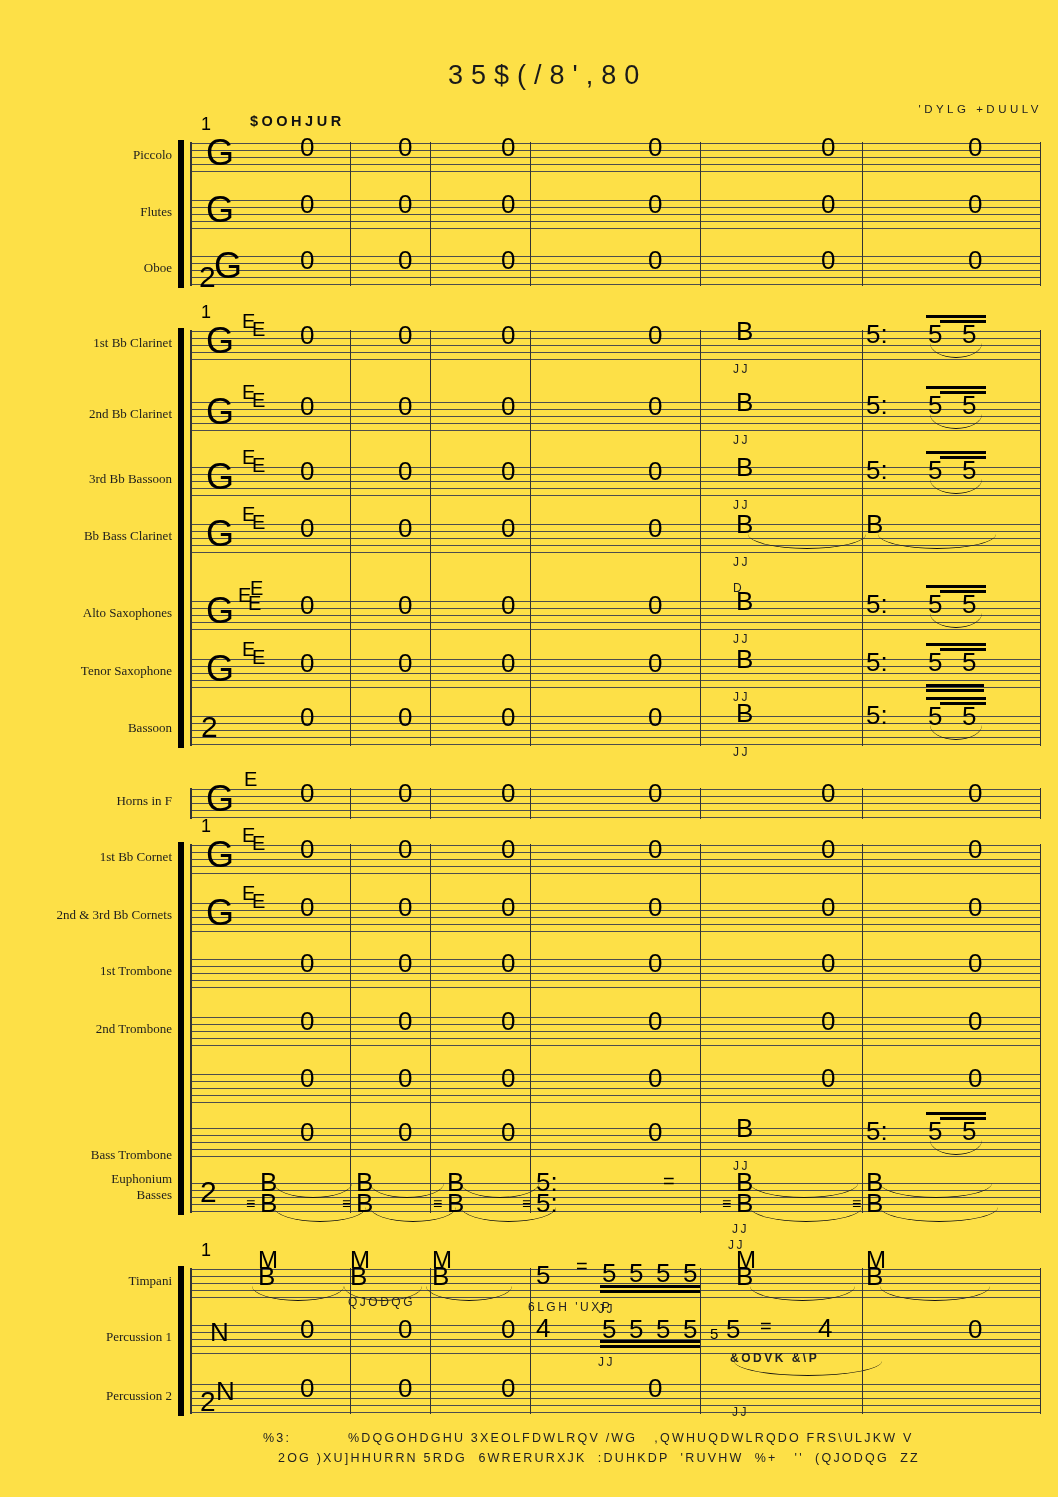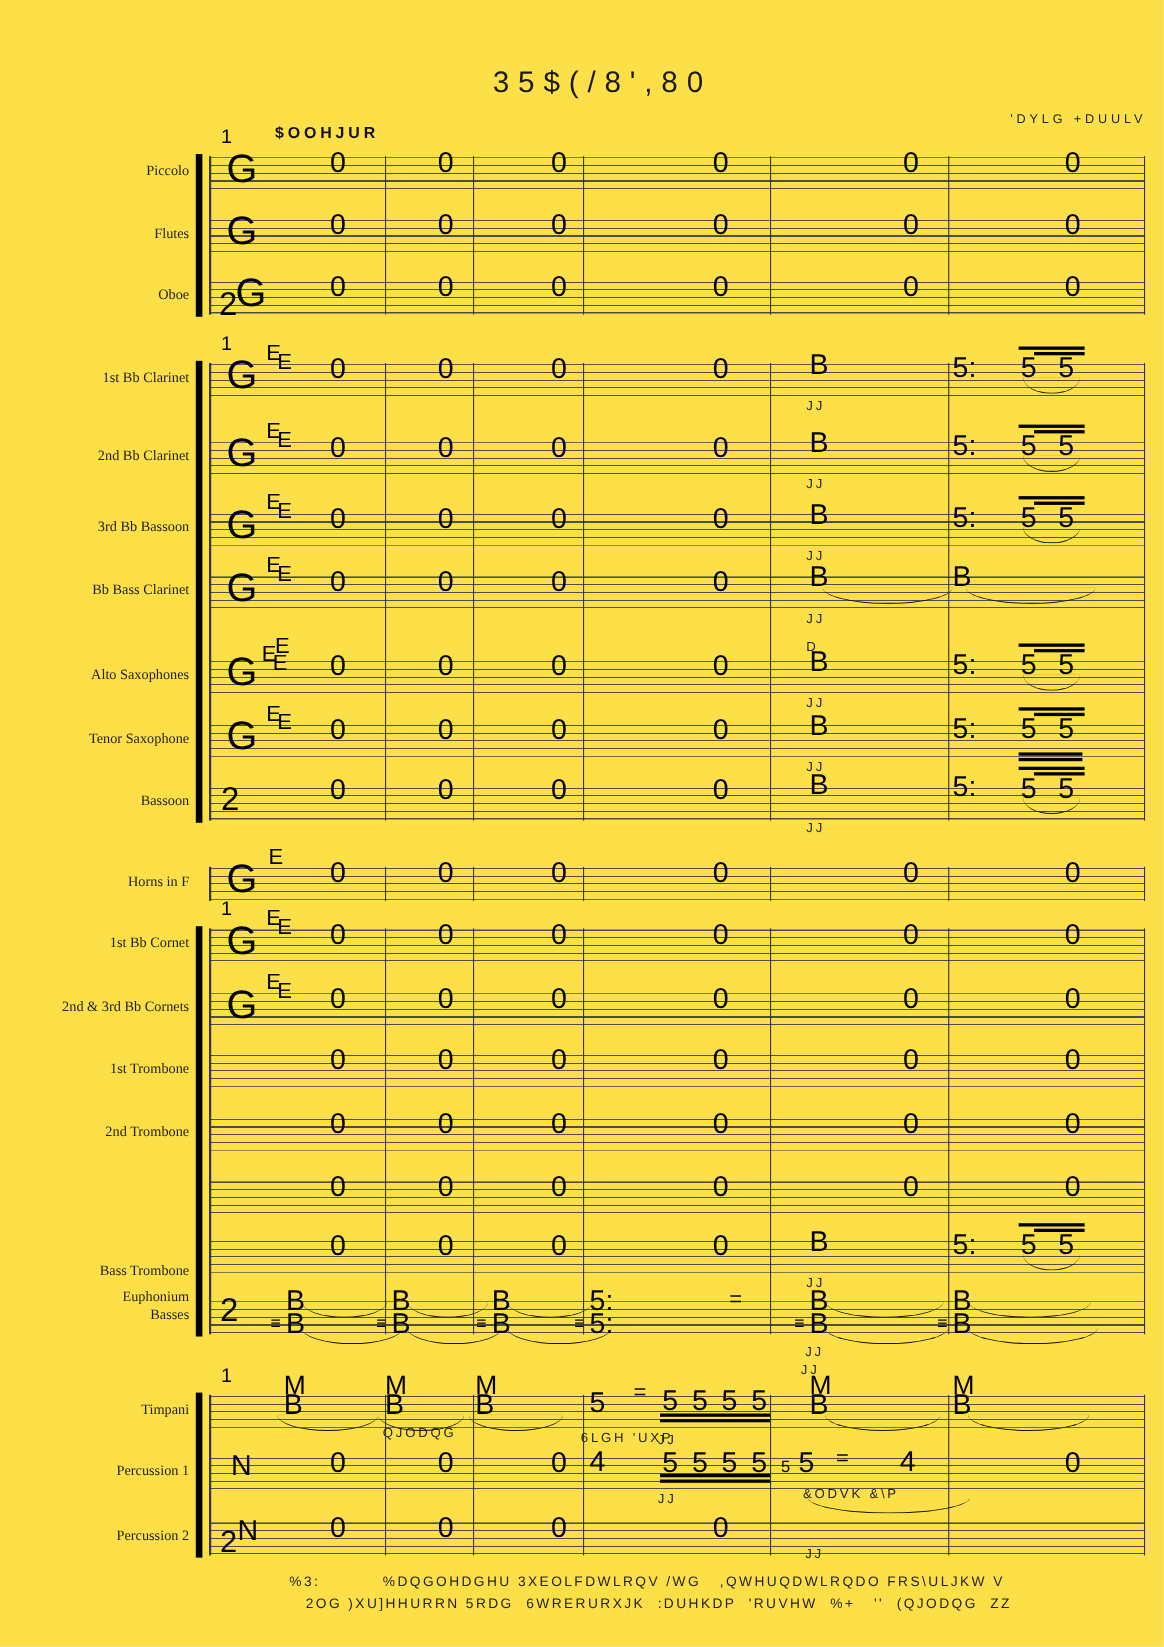--- a/index.html
+++ b/index.html
@@ -322,21 +322,21 @@
       <div class="g" style="left: 629px; top: 1316px; font-size: 26px;">5</div>
       <div class="g" style="left: 656px; top: 1316px; font-size: 26px;">5</div>
       <div class="g" style="left: 683px; top: 1316px; font-size: 26px;">5</div>
       <div class="beam" style="left: 600px; top: 1340px; width: 100px;"></div>
       <div class="beam" style="left: 600px; top: 1345px; width: 100px;"></div>
       <div class="tx" style="left: 598px; top: 1356px;">JJ</div>
       <div class="g" style="left: 710px; top: 1326px; font-size: 15px;">5</div>
       <div class="g" style="left: 726px; top: 1316px; font-size: 26px;">5</div>
       <div class="g" style="left: 760px; top: 1316px; font-size: 20px;">=</div>
       <div class="g" style="left: 818px; top: 1315px; font-size: 26px;">4</div>
-      <div class="tx" style="left: 730px; top: 1352px;">&amp;ODVK &amp;\P</div>
+      <div class="tx" style="left: 730px; top: 1352px; font-weight: bold;">&amp;ODVK &amp;\P</div>
       <div class="tie" style="left: 734px; top: 1361px; width: 148px;"></div>
       <div class="g" style="left: 968px; top: 1316px; font-size: 26px;">0</div>
       <div class="label" style="top: 1389px;">Percussion 2</div>
       <div class="stafflines" style="top: 1384px;"></div>
       <div class="g" style="left: 200px; top: 1388px; font-size: 28px;">2</div>
       <div class="g" style="left: 216px; top: 1378px; font-size: 26px;">N</div>
       <div class="g" style="left: 300px; top: 1375px; font-size: 26px;">0</div>
       <div class="g" style="left: 398px; top: 1375px; font-size: 26px;">0</div>
       <div class="g" style="left: 501px; top: 1375px; font-size: 26px;">0</div>
       <div class="g" style="left: 648px; top: 1375px; font-size: 26px;">0</div>

